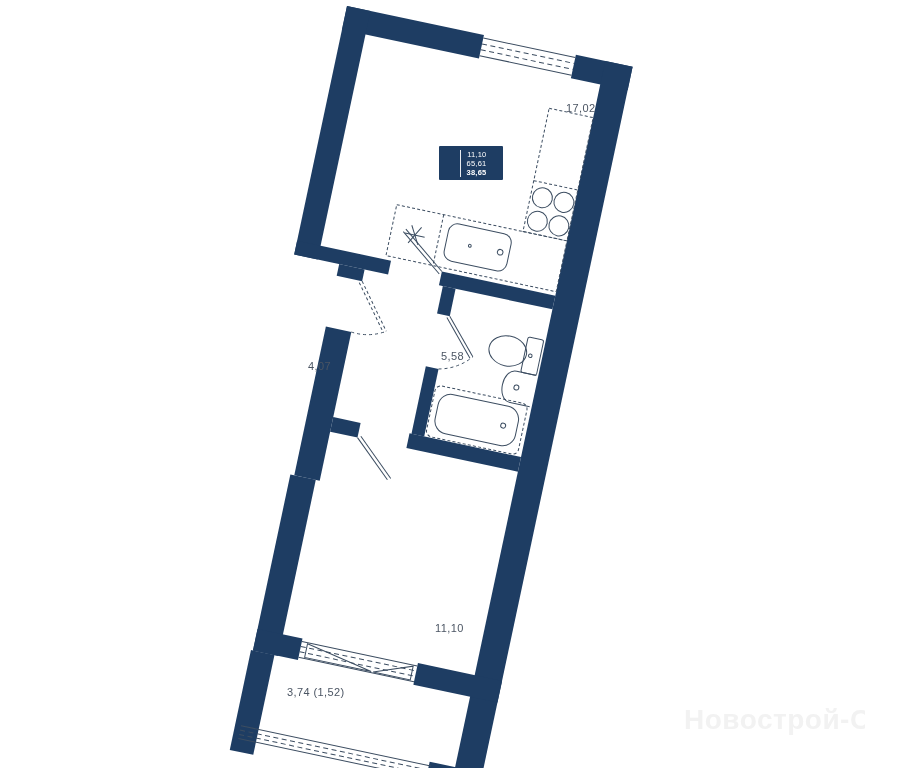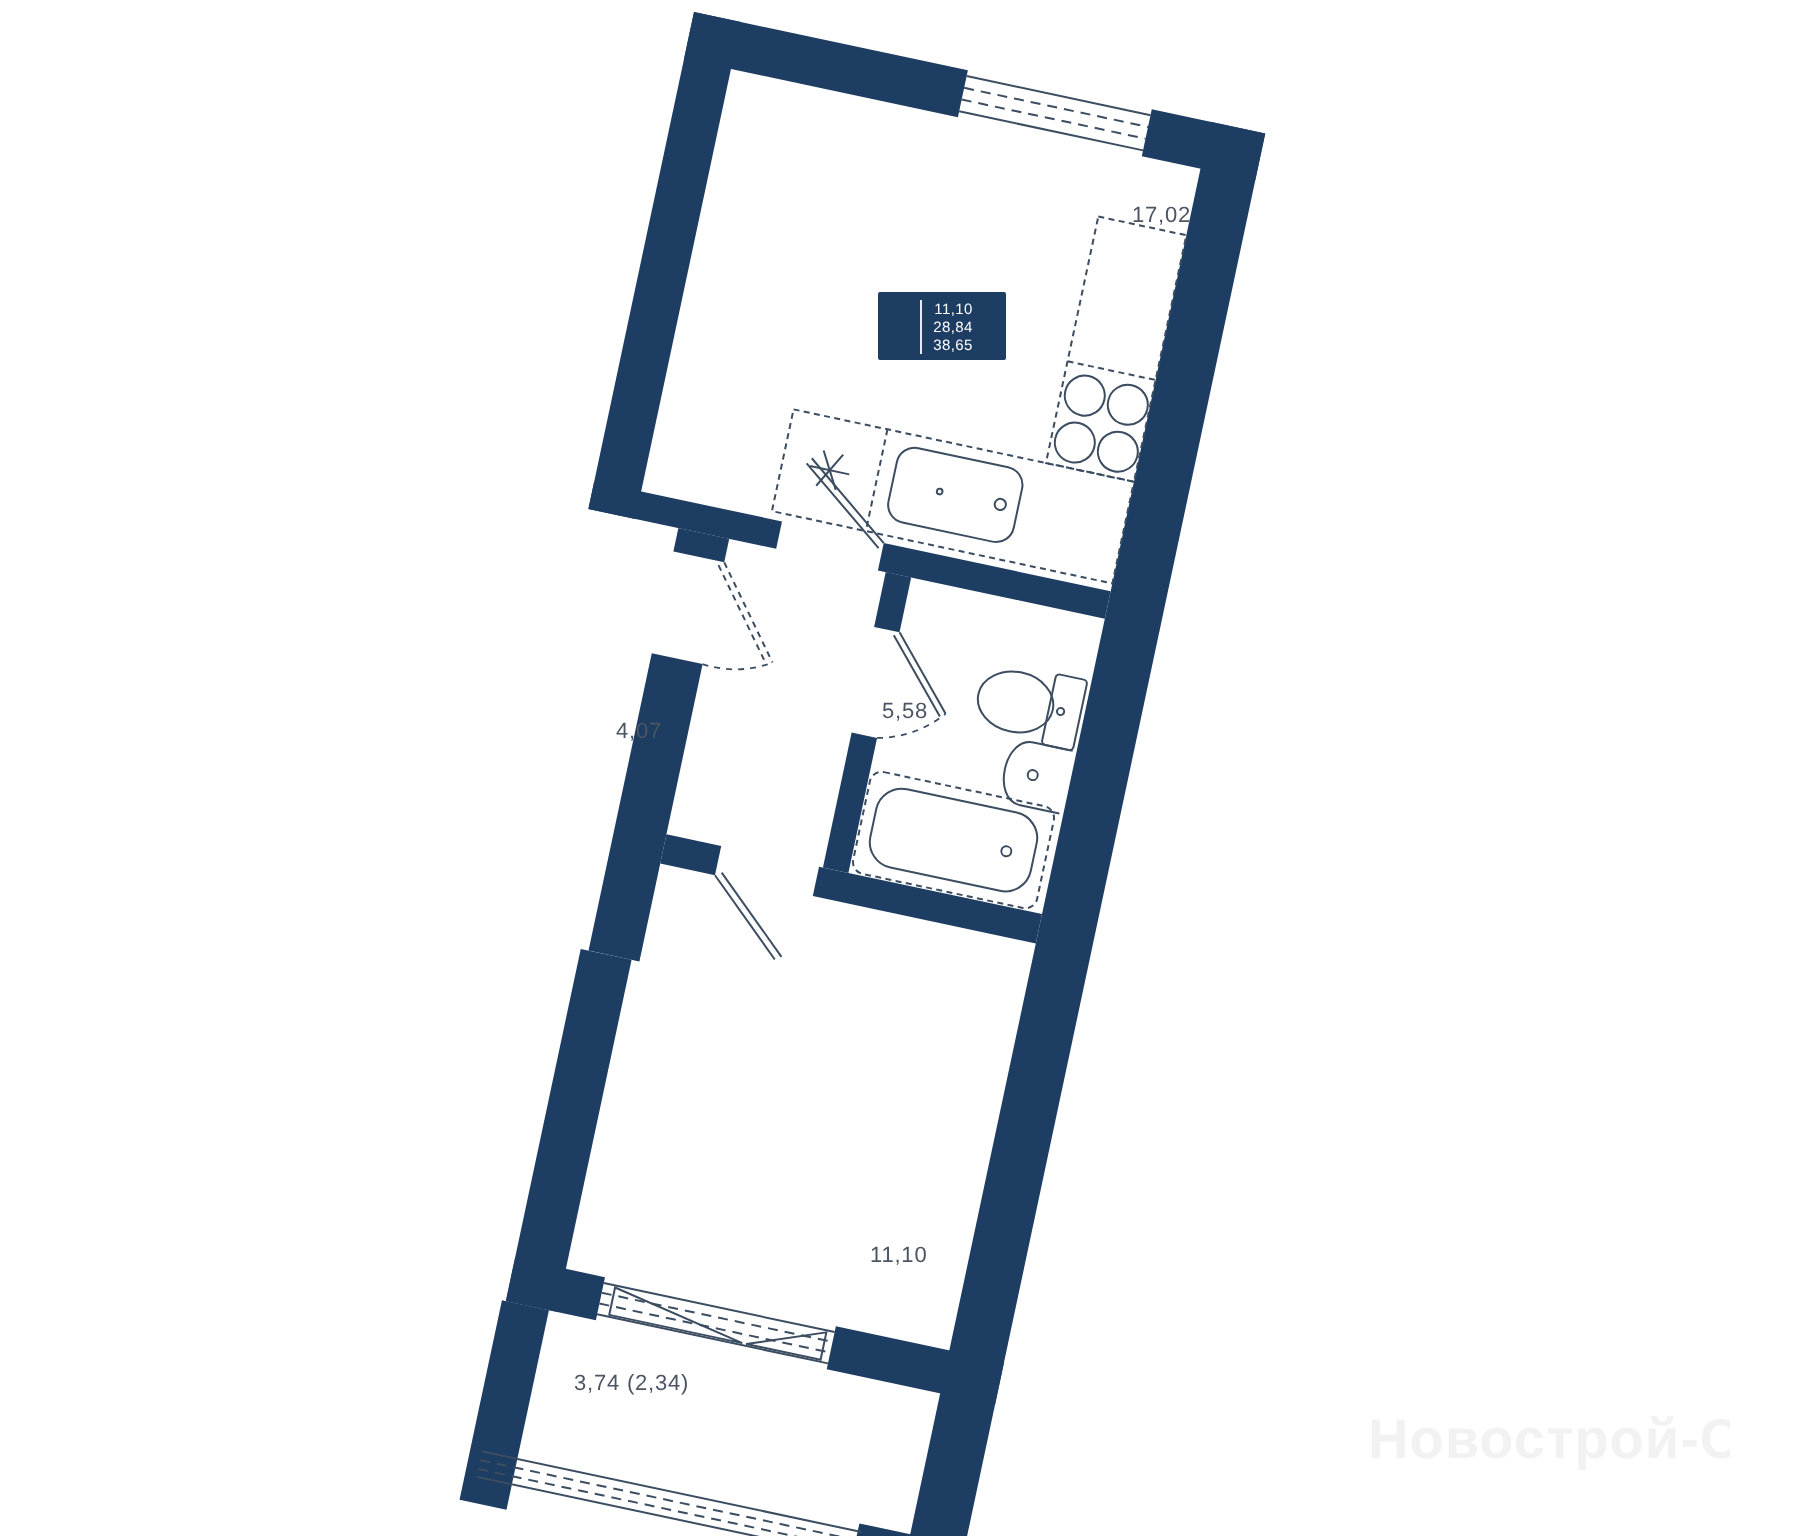--- a/index.html
+++ b/index.html
@@ -30,21 +30,21 @@
     position:absolute;left:439px;top:146px;width:64px;height:34px;
     background:var(--chip-bg);display:flex;align-items:center;justify-content:center;
     border-radius:1px;
   }
   .chip-inner{
     display:flex;flex-direction:column;align-items:flex-end;
     border-left:1px solid rgba(255,255,255,.9);
     padding-left:6px;margin-left:4px;
   }
   .chip-val{font-size:7.5px;line-height:9px;color:var(--chip-text);letter-spacing:.2px;}
-  .chip-val.b{font-weight:400;}
+  .chip-val.b{font-weight:700;}
   .watermark{
     position:absolute;left:684px;top:704px;
     font-size:28px;font-weight:700;letter-spacing:.5px;
     color:var(--watermark);white-space:nowrap;
   }
 </style>
 </head>
 <body>
 
 <div class="stage">
@@ -164,25 +164,25 @@
   </svg>
 
   <div class="area-label" style="left:566px;top:102px;">17,02</div>
 
   <div class="area-label" style="left:308px;top:332px;margin-top:28px;">4,07</div>
 
   <div class="area-label" style="left:441px;top:350px;">5,58</div>
 
   <div class="area-label" style="left:435px;top:622px;">11,10</div>
 
-  <div class="area-label" style="left:287px;top:686px;">3,74 (2,34)</div>
+  <div class="area-label" style="left:287px;top:686px;">3,74 (1,52)</div>
 
   <div class="chip">
     <div class="chip-inner">
       <div class="chip-val">11,10</div>
-      <div class="chip-val">28,84</div>
+      <div class="chip-val">65,61</div>
       <div class="chip-val b">38,65</div>
     </div>
   </div>
 
   <div class="watermark">Новострой-СПб</div>
 
 </div>
 
 </body></html>

